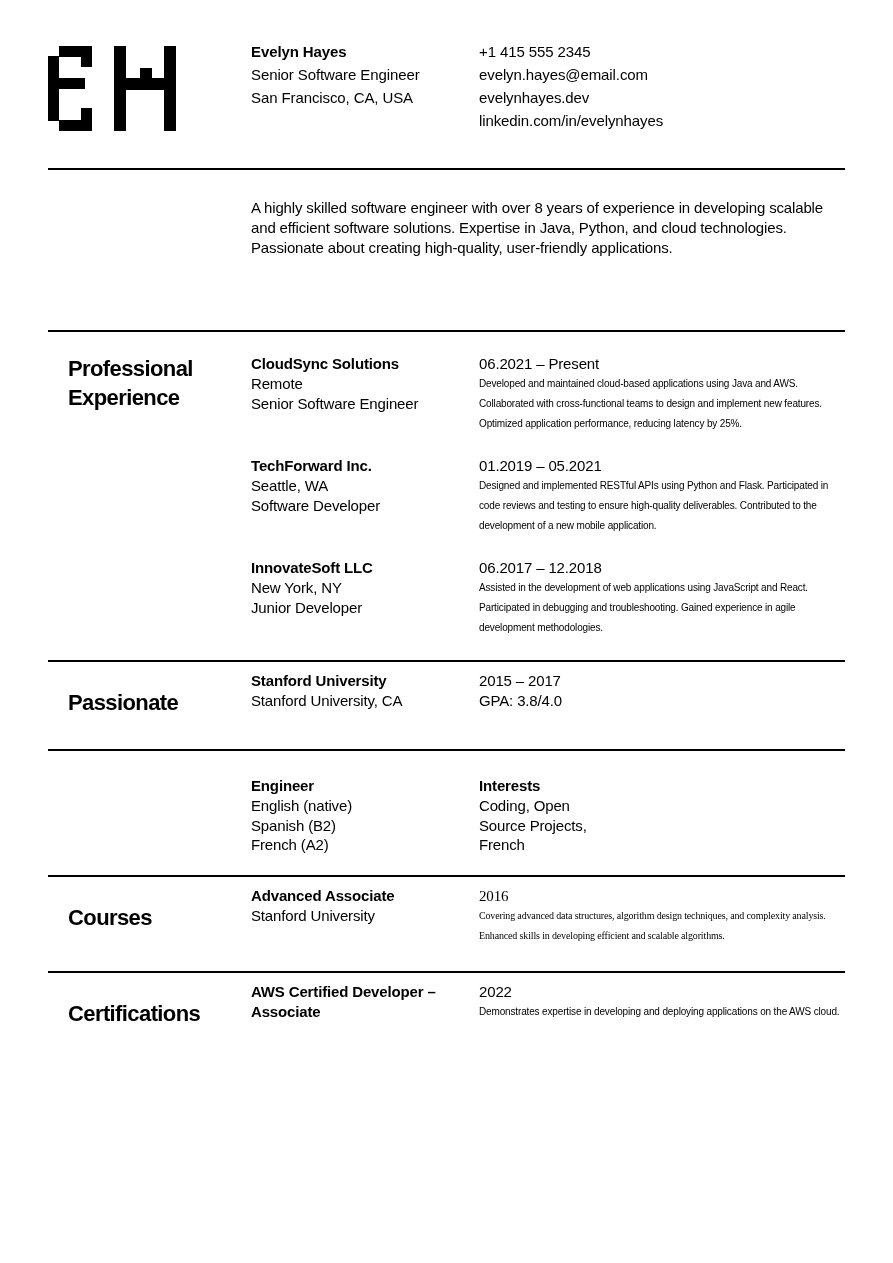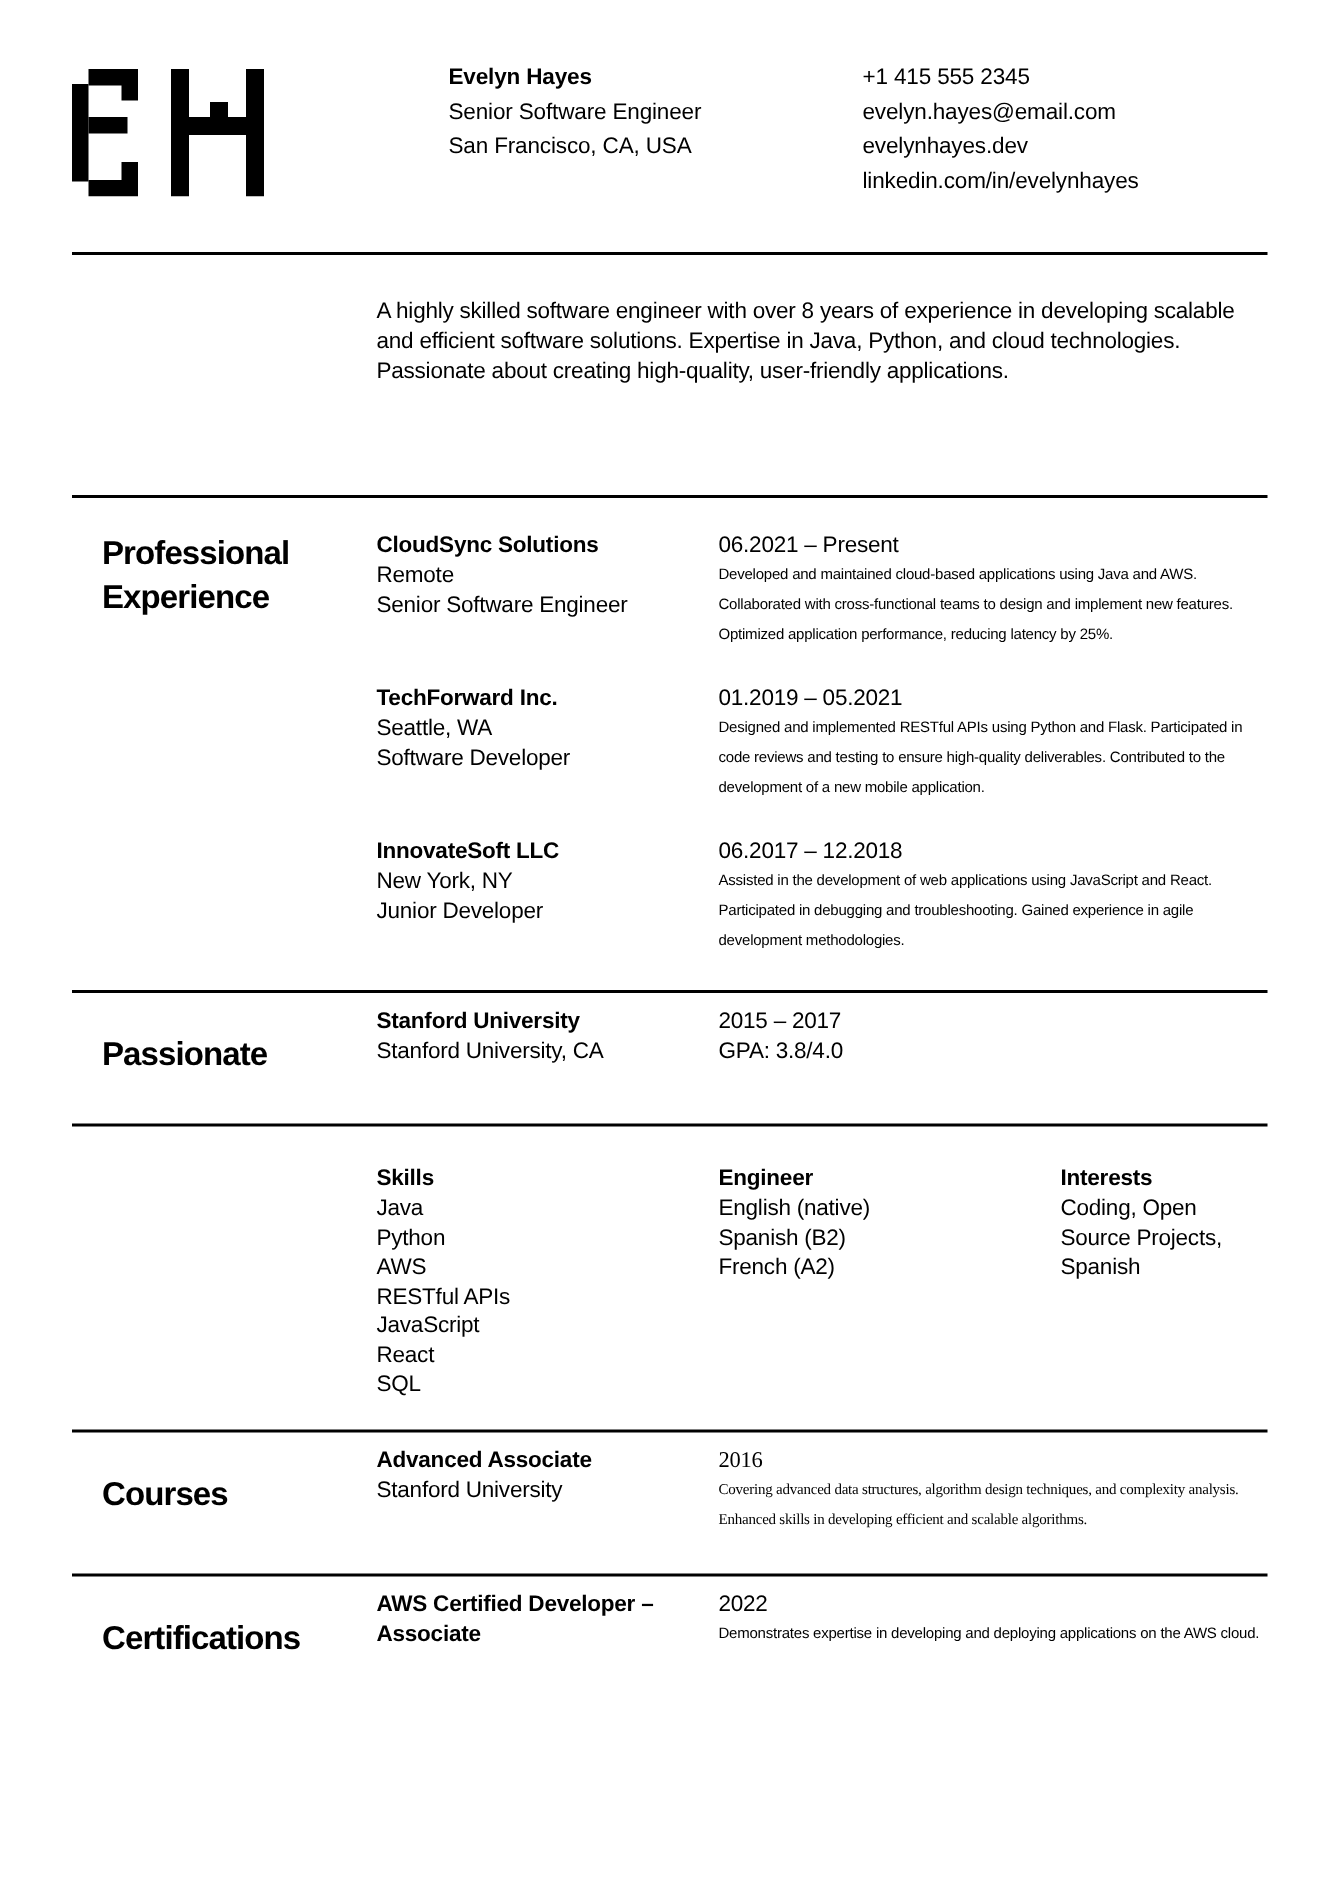--- a/index.html
+++ b/index.html
@@ -42,21 +42,20 @@
     height: 2px;
     background: #000000;
     width: 797px;
   }
 
   
   .header {
     display: grid;
     grid-template-columns: 203px 228px 366px;
     padding-top: 40px;
-    gap: 48px;
   }
 
   .logo-wrap {
     grid-column: 1;
     padding-top: 6px;
   }
 
   .logo {
     width: 128px;
     height: 85px;
@@ -250,43 +249,33 @@
       <div class="entry-sub">GPA: 3.8/4.0</div>
     </div>
   </div>
 
   <div class="divider" style="margin-top:32px;"></div>
 
   <div class="row" style="margin-top:25px;">
     <div class="col-label"></div>
     <div class="col-mid-span three-col">
 
-      <div>
-        <div class="block-head">Skills</div>
-        <div class="block-item">Java</div>
-        <div class="block-item">Python</div>
-        <div class="block-item">AWS</div>
-        <div class="block-item">RESTful APIs</div>
-        <div class="block-item">JavaScript</div>
-        <div class="block-item">React</div>
-        <div class="block-item">SQL</div>
-      </div>
 
       <div>
         <div class="block-head">Engineer</div>
         <div class="block-item">English (native)</div>
         <div class="block-item">Spanish (B2)</div>
         <div class="block-item">French (A2)</div>
       </div>
 
       <div>
         <div class="block-head">Interests</div>
         <div class="block-item">Coding, Open</div>
         <div class="block-item">Source Projects,</div>
-        <div class="block-item">Spanish</div>
+        <div class="block-item">French</div>
       </div>
 
     </div>
   </div>
 
   <div class="divider" style="margin-top:20px;"></div>
 
   <div class="row" style="margin-top:26px;">
     <div class="col-label">
       <div class="section-title">Courses</div>

